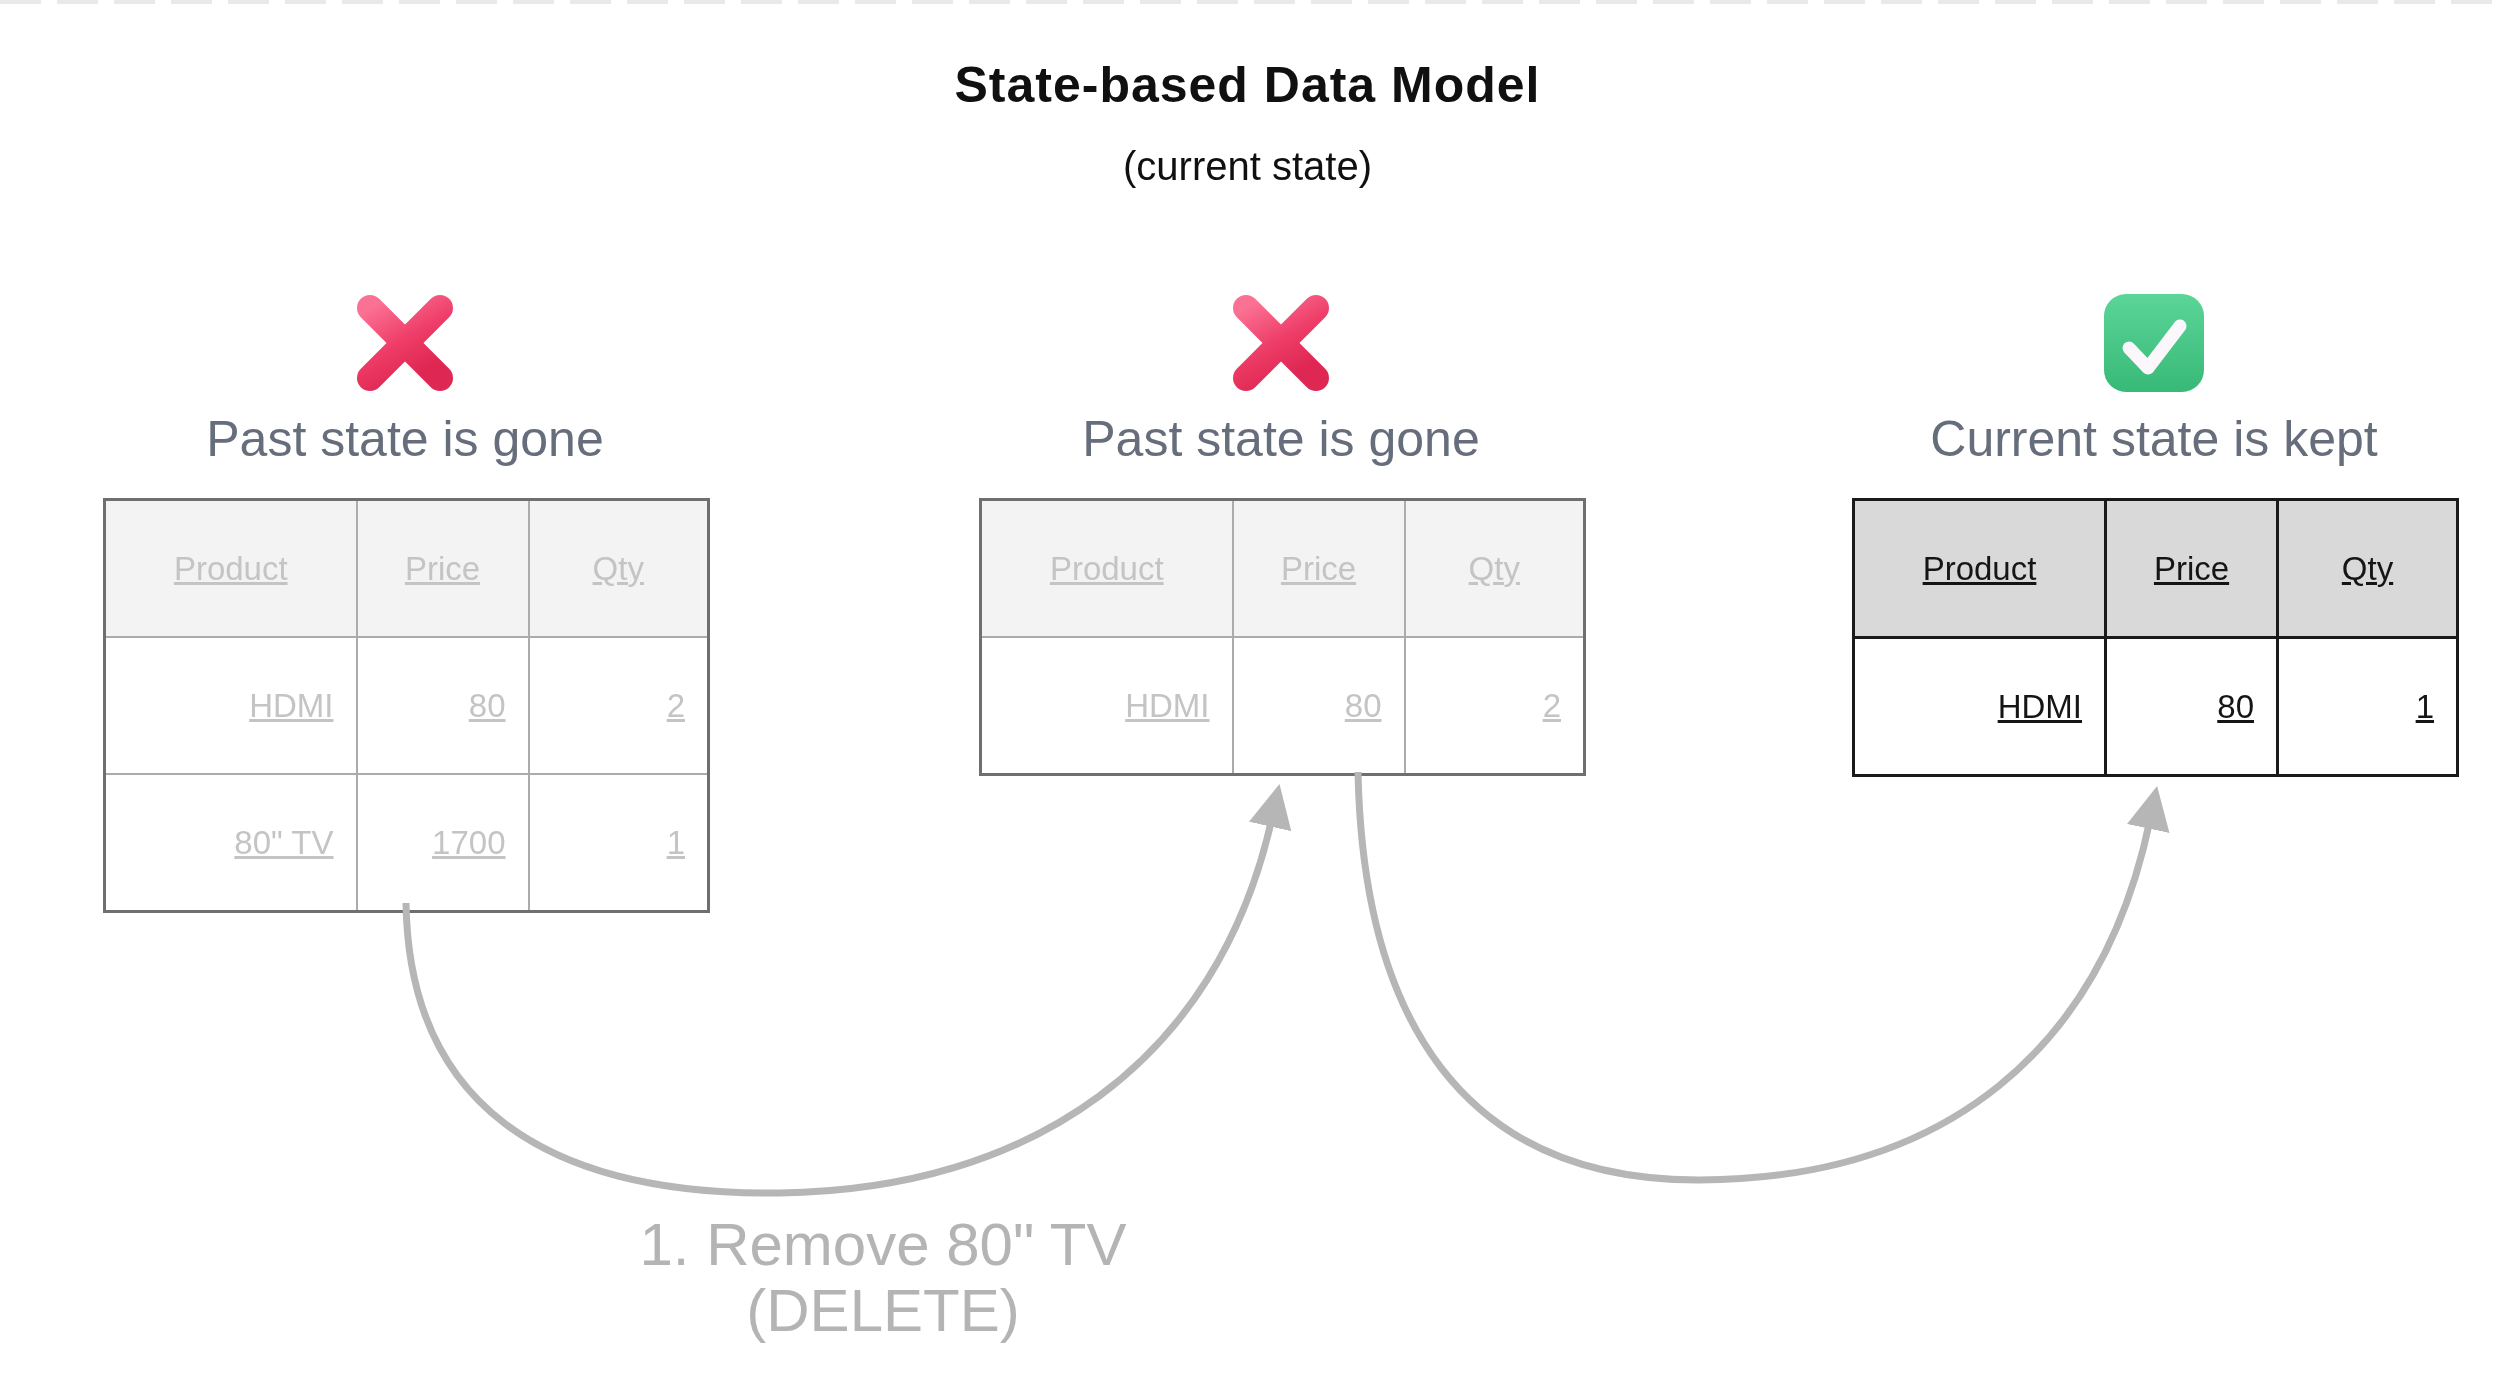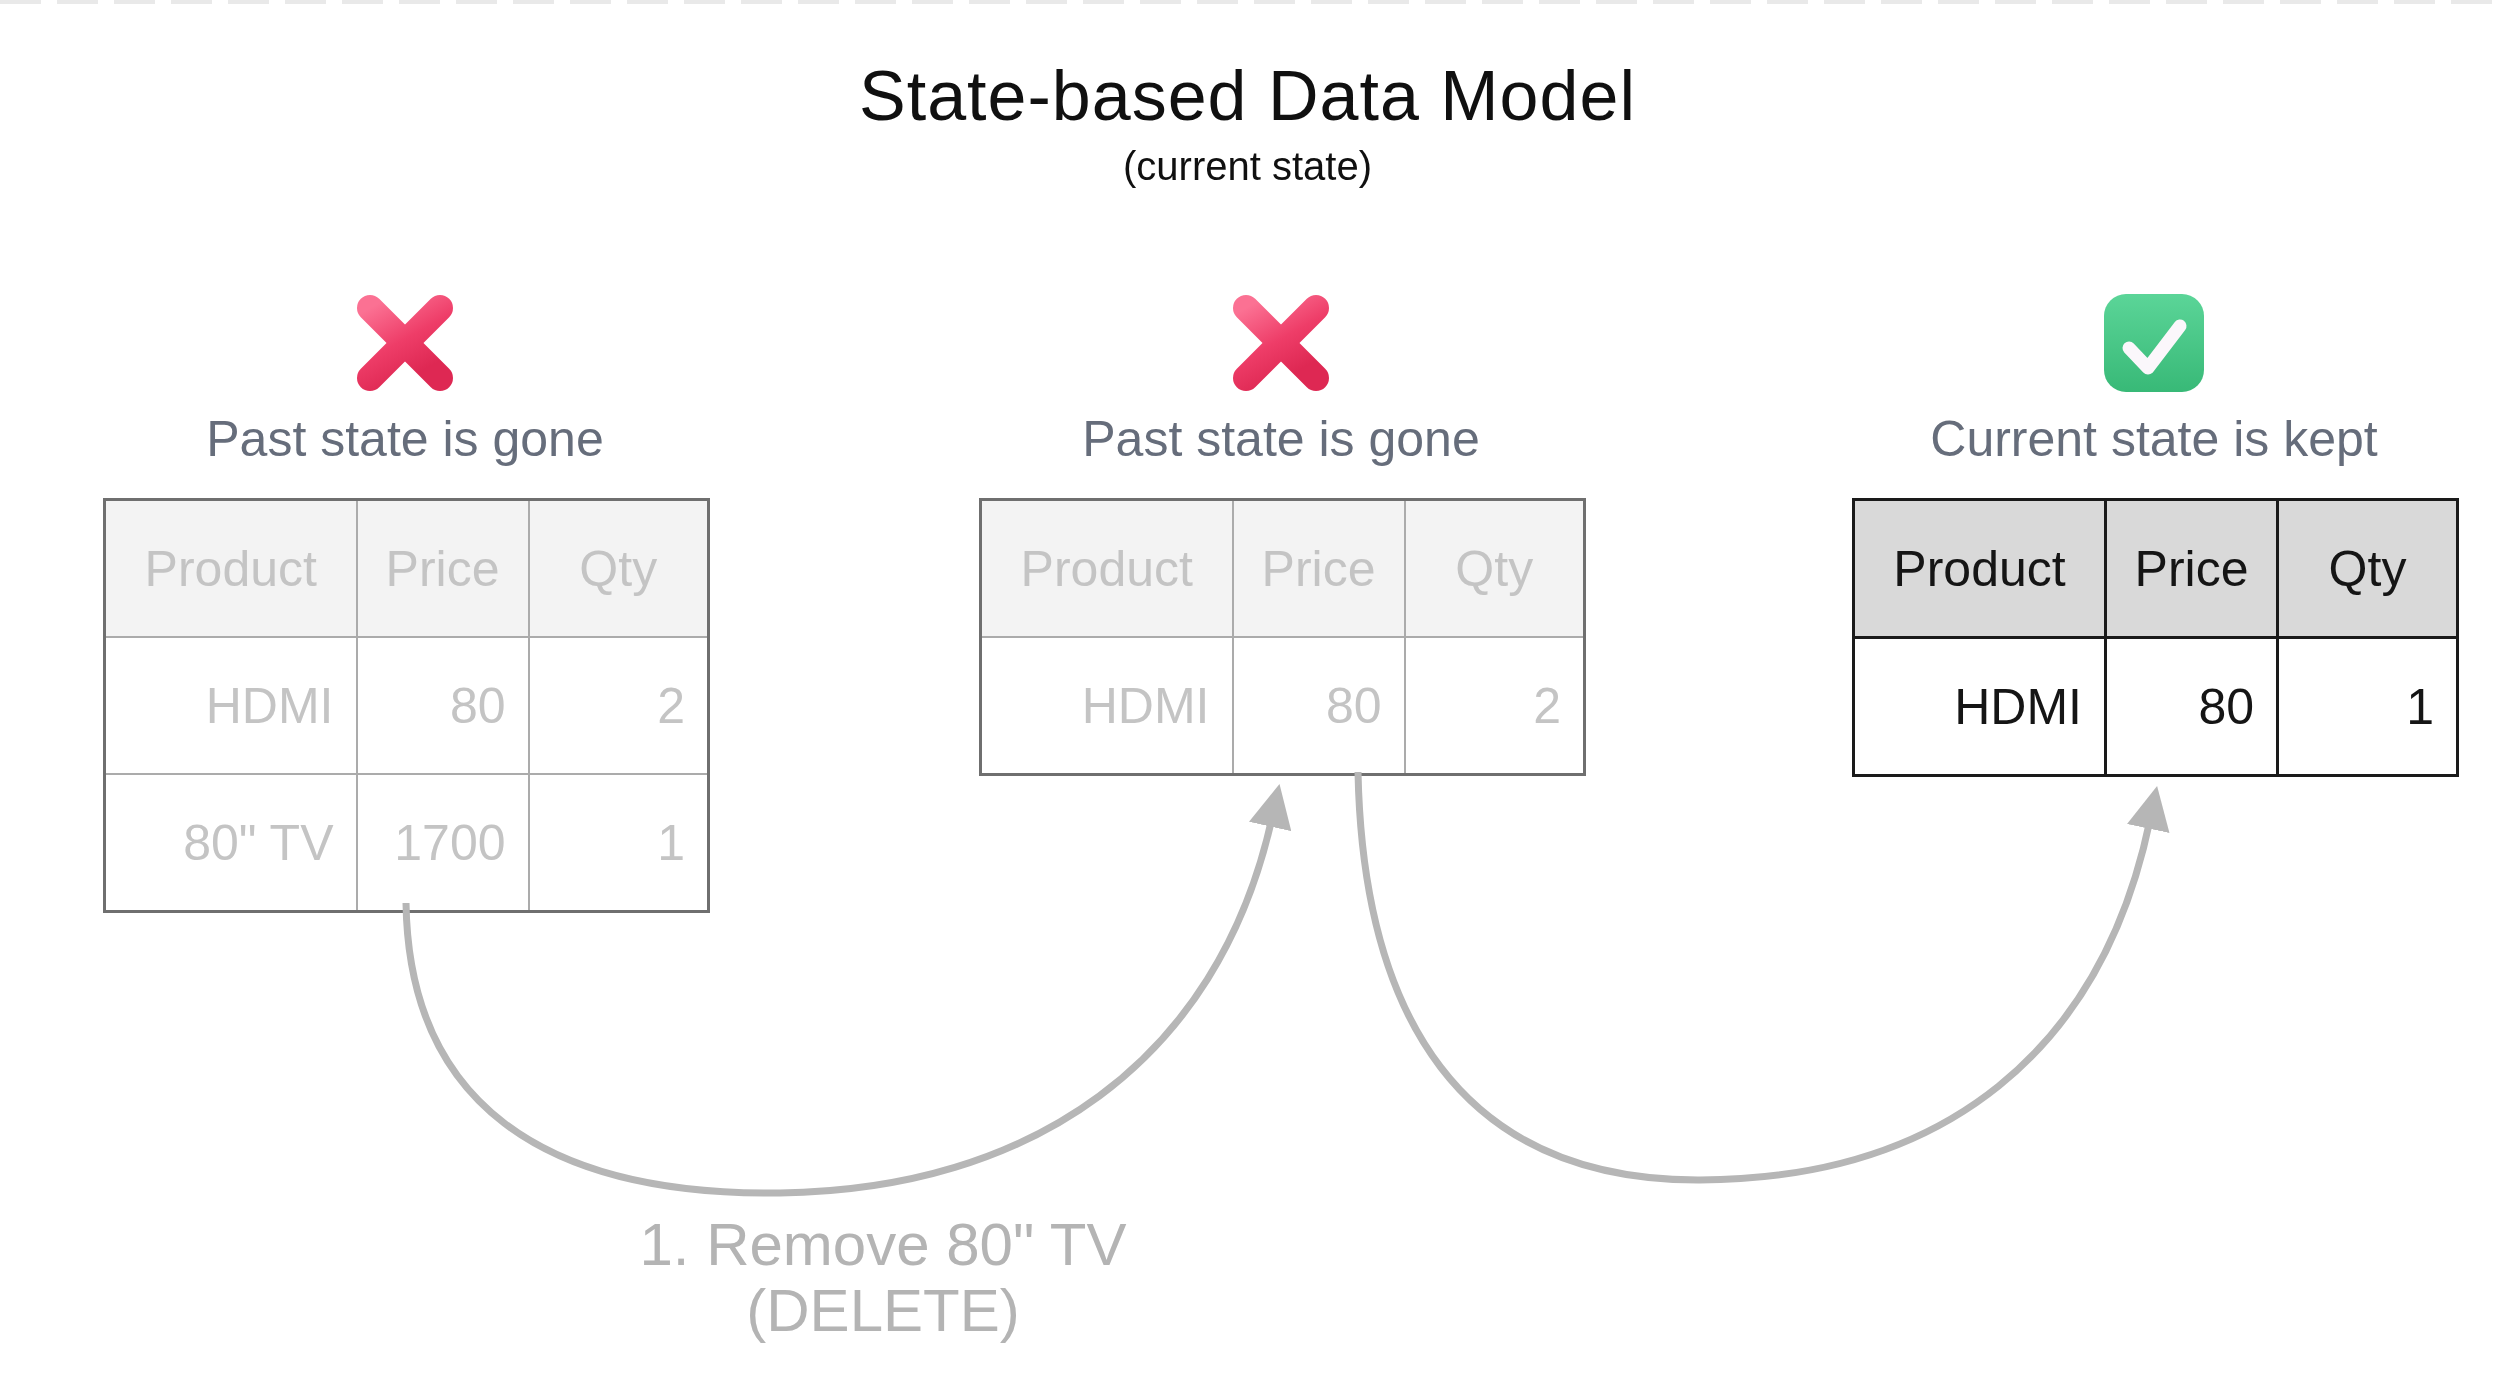--- a/index.html
+++ b/index.html
@@ -10,21 +10,21 @@
     overflow:hidden;
     font-family:"Liberation Sans", sans-serif;
   }
   .top-dashes{
     position:absolute;top:0;left:0;width:100%;height:4px;
     background:repeating-linear-gradient(90deg, var(--top-dash,#e9e9e9) 0 41px, transparent 41px 57px);
   }
   .title{
     position:absolute;top:58px;left:0;width:100%;
     text-align:center;
-    font-size:70px;line-height:1.1;font-weight:400;
+    font-size:50px;line-height:1.1;font-weight:700;
     color:#101010;letter-spacing:1px;
   }
   .subtitle{
     position:absolute;top:144px;left:0;width:100%;
     text-align:center;
     font-size:40px;line-height:1.1;font-weight:400;
     color:#101010;
   }
   .icon-wrap{
     position:absolute;top:288px;height:110px;
@@ -32,21 +32,22 @@
   }
   .col-label{
     position:absolute;top:410px;height:64px;
     text-align:center;
     font-size:50px;font-weight:400;
     color:var(--label-text,#666d7b);
   }
   table.state-table{
     position:absolute;top:498px;
     border-collapse:collapse;table-layout:fixed;
-    font-size:50px;
+    font-size:33px;
+    text-decoration:underline;
   }
   table.state-table td, table.state-table th{
     height:135px;
     font-weight:400;
     overflow:hidden;white-space:nowrap;
   }
   table.state-table th{text-align:center;padding:0;}
   table.state-table td{text-align:right;padding:0 22px 0 0;}
   table.faded{border:3px solid var(--faded-border-outer,#6f6f6f);color:var(--faded-text,#c4c4c4);}
   table.faded th, table.faded td{border:2px solid var(--faded-border-inner,#ababab);}

